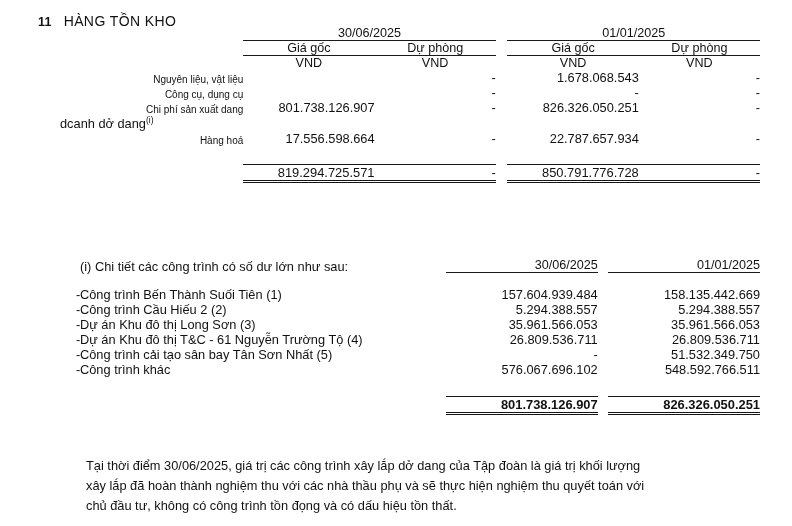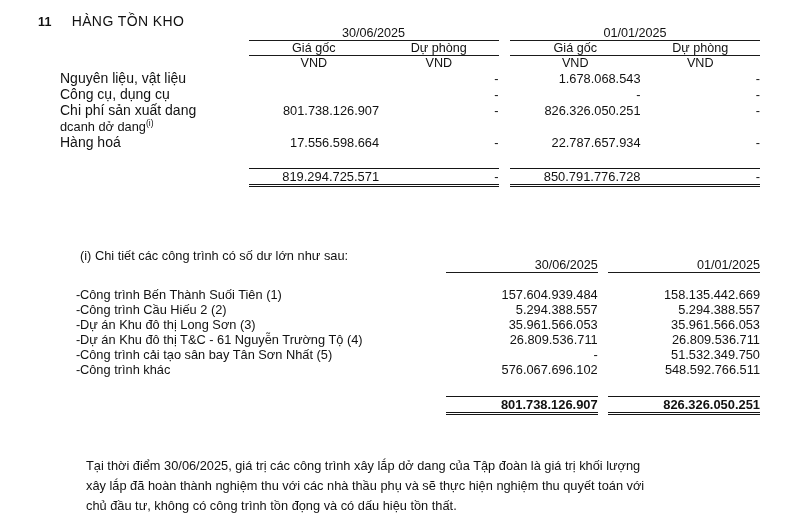--- a/index.html
+++ b/index.html
@@ -21,21 +21,21 @@
     padding: 0;
   }
 
   
   .note-title-row {
     position: absolute;
     top: 13px;
     left: 38px;
     display: flex;
     align-items: baseline;
-    gap: 20px;
+    gap: 12px;
     font-weight: bold;
     font-size: 13.5px;
     letter-spacing: .2px;
   }
   .note-number { font-weight: bold; font-size: 12.5px; }
   .note-title  { font-weight: normal; font-size: 14px; letter-spacing: .4px; }
 
   
   .main-table {
     position: absolute;
@@ -68,22 +68,22 @@
     padding-bottom: 1px;
     border-bottom: 1.6px solid #1a1a1a;
   }
   .hdr-unit {
     text-align: center;
     font-size: 12.6px;
     padding-top: 2px;
   }
 
   .row-label {
-    text-align: left;
-    font-size: 14px;
+    text-align: right;
+    font-size: 10px;
     padding-top: 6px;
     white-space: nowrap;
   }
   .row-val {
     text-align: right;
     font-size: 12.8px;
     padding-top: 6px;
     white-space: nowrap;
   }
   .sup { font-size: 8.5px; vertical-align: super; }
@@ -105,21 +105,21 @@
     padding-bottom: 3px;
     border-top: 1.6px solid #151515;
     border-bottom: 3.4px double #151515;
     white-space: nowrap;
   }
   .total-spacer { border: none; }
 
   
   .detail-intro {
     position: absolute;
-    top: 248px;
+    top: 259px;
     left: 80px;
     font-size: 12.8px;
     white-space: nowrap;
     text-align: right;
   }
 
   .detail-table {
     position: absolute;
     top: 258px;
     left: 60px;

